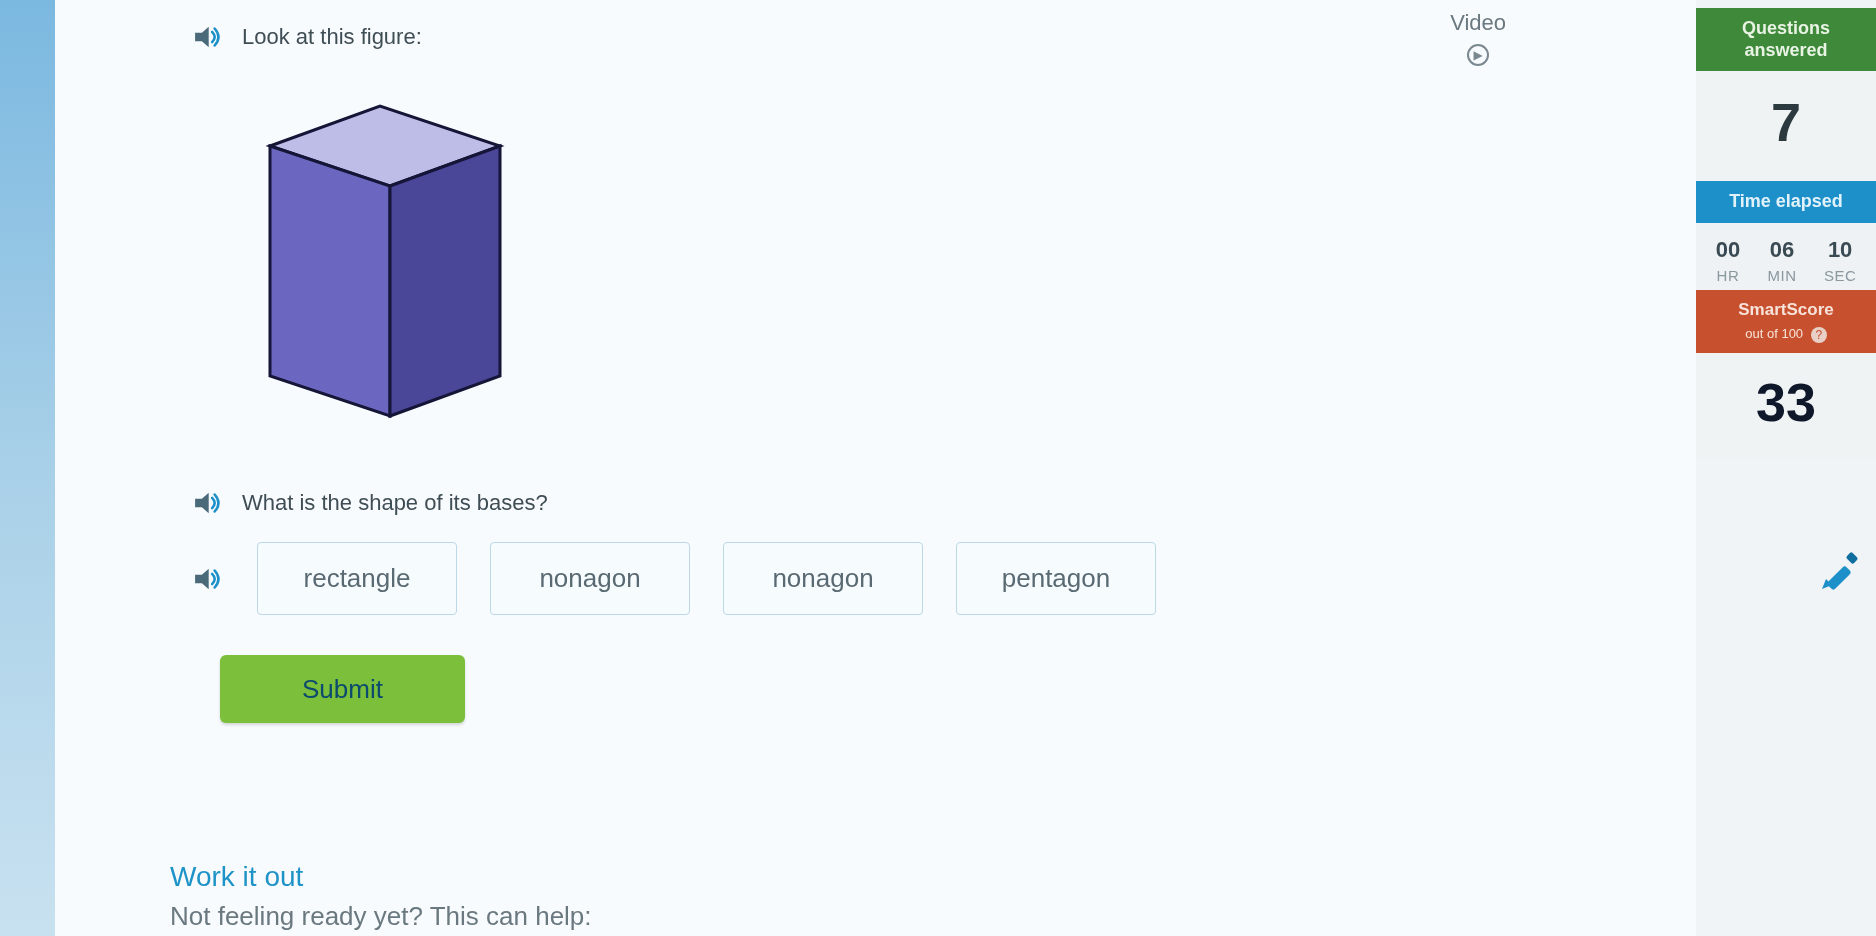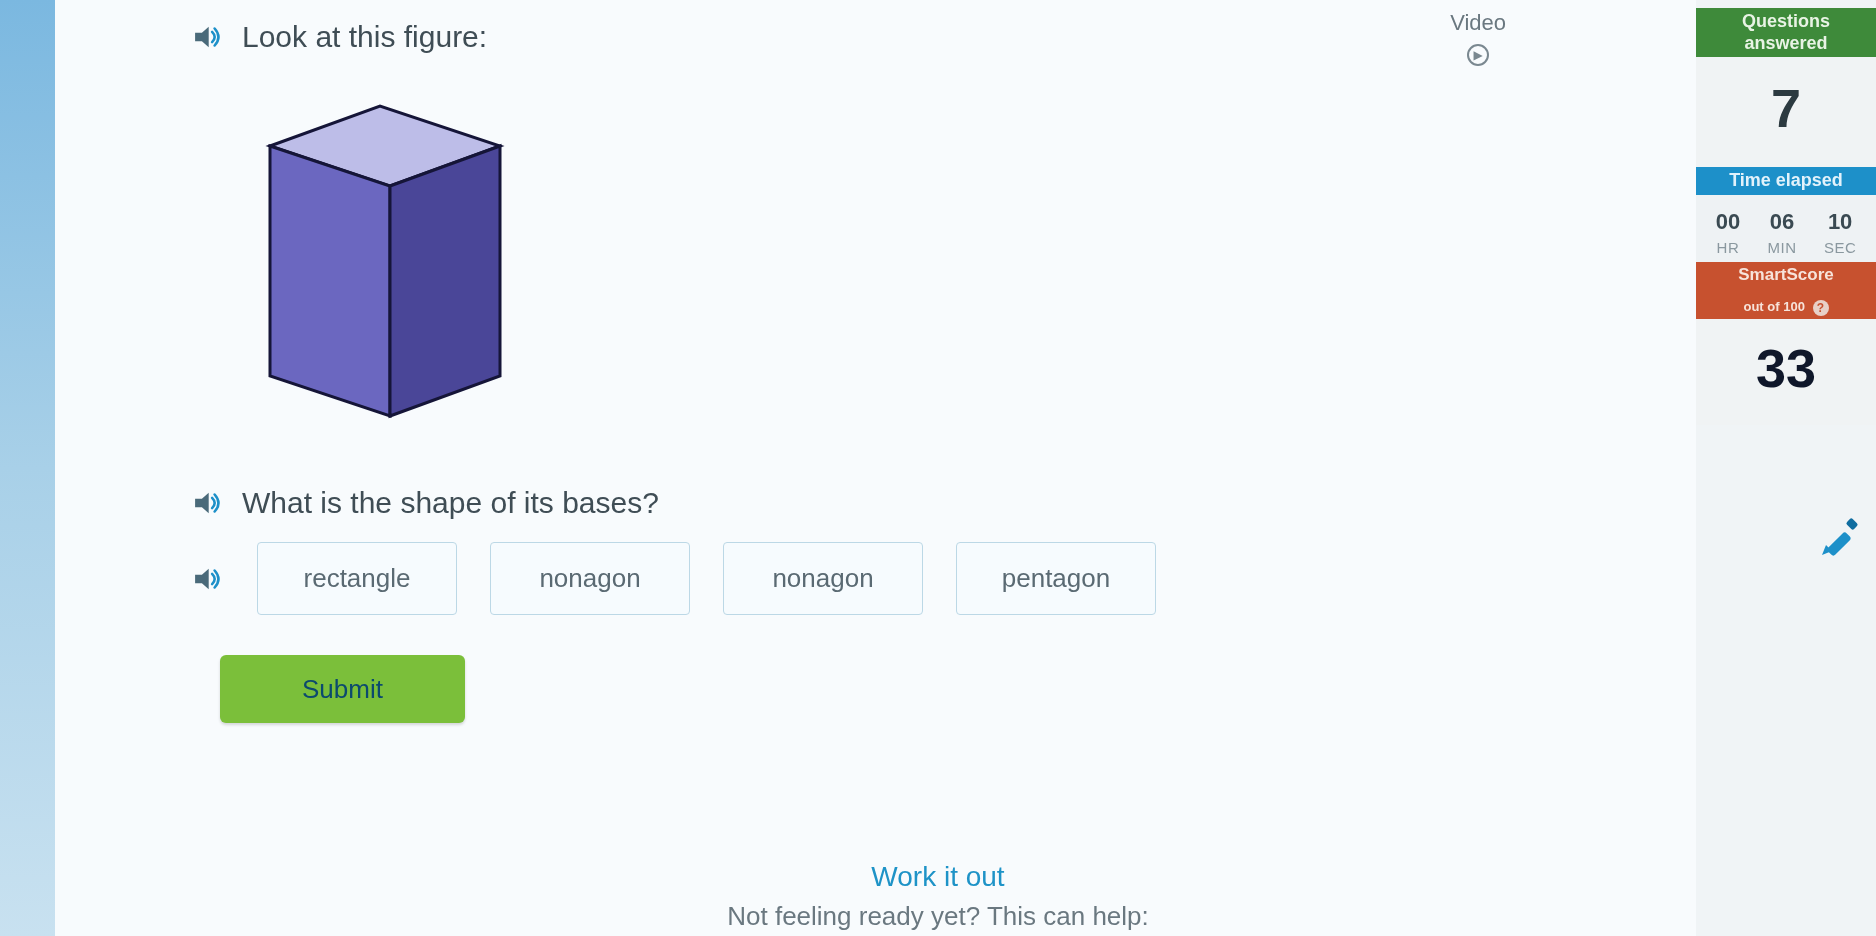--- a/index.html
+++ b/index.html
@@ -62,21 +62,21 @@
       align-items: center;
       gap: 18px;
       margin-bottom: 22px;
     }
     .speaker {
       width: 34px; height: 34px; position: relative;
       display: inline-flex; align-items: center; justify-content: center;
     }
     .speaker svg { width: 34px; height: 34px; }
     .prompt-text {
-      font-size: 30px;
+      font-size: 22px;
       color: #3f4d55;
       font-weight: 500;
     }
     .figure {
       margin: 10px 0 30px 30px;
       width: 320px; height: 380px;
       position: relative;
     }
     .answers-row {
       display: flex;
@@ -103,38 +103,37 @@
       width: 245px;
       height: 68px;
       font-size: 26px;
       cursor: pointer;
       margin-left: 30px;
       box-shadow: 0 2px 3px rgba(0,0,0,0.15);
     }
     .bottom-links {
       position: absolute;
       bottom: 4px;
-      left: 10px; right: 0;
-      text-align: center;
+      left: 0; right: 0;
     }
     .work-it-out {
       color: #1e93c7;
       font-size: 28px;
       font-weight: 500;
       cursor: pointer;
       margin-bottom: 8px;
     }
     .not-ready {
       color: #6a7880;
       font-size: 26px;
     }
     
     .panel-head {
       text-align: center;
-      padding: 3px 4px;
+      padding: 10px 4px;
       font-size: 18px;
       line-height: 1.2;
       font-weight: 600;
     }
     .qa-head { background: #3e8a3a; color: #e8f3e4; }
     .qa-val {
       background: #f0f3f4;
       text-align: center;
       font-size: 54px;
       font-weight: 700;
@@ -146,21 +145,21 @@
       background: #eef2f4;
       padding: 14px 6px 6px;
       display: flex;
       justify-content: space-around;
       text-align: center;
     }
     .tcell { display: flex; flex-direction: column; align-items: center; }
     .tval { font-size: 22px; color: #3a4a52; font-weight: 600; }
     .tlbl { font-size: 15px; color: #8a989f; margin-top: 4px; letter-spacing: 0.5px; }
     .score-head { background: #c7512f; color: #f7e3da; font-size: 17px; }
-    .score-head .sub { display:block; font-size: 13px; font-weight: 700; margin-top:14px; }
+    .score-head .sub { display:block; font-size: 13px; font-weight: 400; margin-top:6px; }
     .score-val {
       background: #f0f3f4;
       text-align: center;
       font-size: 54px;
       font-weight: 700;
       color: #0f172a;
       padding: 18px 0 26px;
     }
     .pencil {
       margin-top: 90px;

